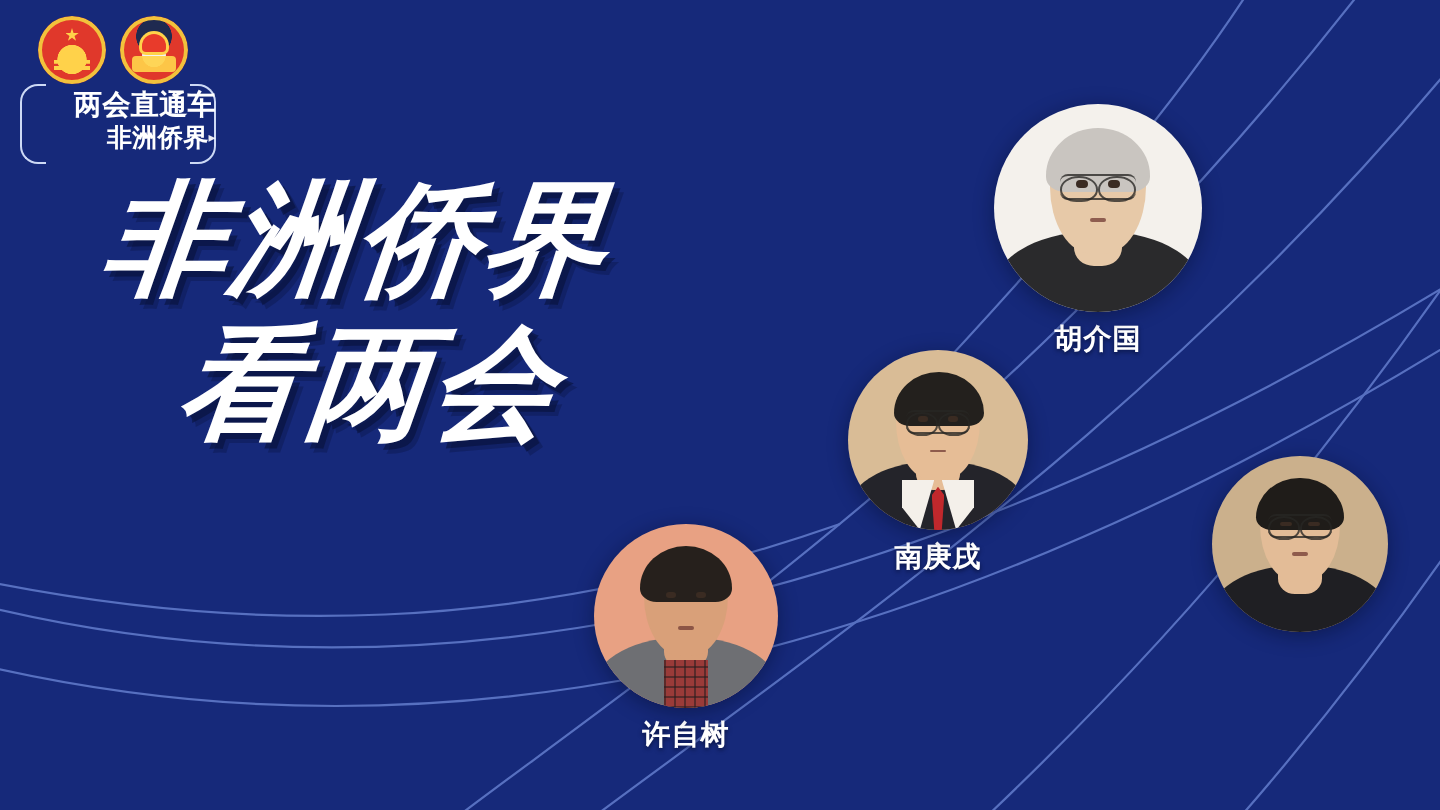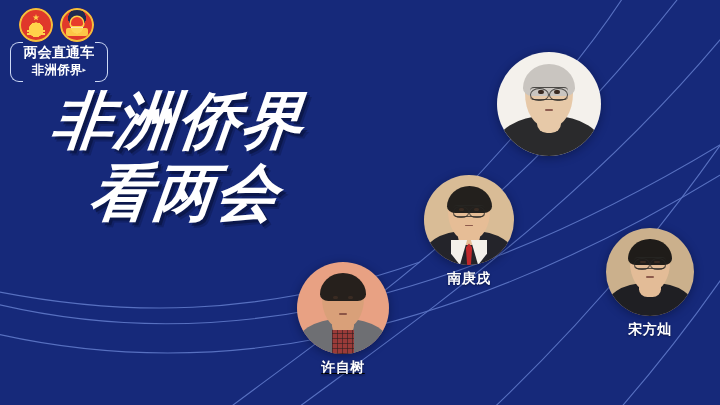--- a/index.html
+++ b/index.html
@@ -123,21 +123,21 @@
   }
   .badge-bracket.right {
     right: 0;
     border-left: none;
     border-radius: 0 9px 9px 0;
   }
   #logo-line-1, #logo-line-2 {
     position: absolute;
     left: 0;
     width: 98px;
-    text-align: center;
+    text-align: right;
     color: #ffffff;
     font-weight: 700;
     letter-spacing: .2px;
     white-space: nowrap;
   }
   #logo-line-1 {
     top: 1px;
     font-size: 14px;
     line-height: 18px;
   }
@@ -358,20 +358,21 @@
             <div class="body" style="background: rgb(42, 42, 44);"></div>
             <div class="neck" style="background: rgb(231, 201, 168);"></div>
             <div class="head" style="background: rgb(231, 201, 168);"></div>
             <div class="hair" style="background: rgb(201, 197, 192);"></div>
             <div class="eye l"></div>
             <div class="eye r"></div>
             <div class="glasses"></div>
             <div class="mouth"></div>
           </div>
         </div>
+        <div class="portrait-name">胡介国</div>
       </div>
       <div class="portrait-node" style="left: 424px; top: 175px; width: 90px; font-family: Liberation Mono, monospace;">
         <div class="portrait-photo" style="width: 90px; height: 90px;">
           <div class="face">
             <div class="bg" style="background: rgb(217, 188, 150);"></div>
             <div class="body" style="background: rgb(36, 36, 42);"></div>
             <div class="neck" style="background: rgb(230, 189, 150);"></div>
             <div class="head" style="background: rgb(230, 189, 150);"></div>
             <div class="hair" style="background: rgb(35, 32, 29);"></div>
             <div class="eye l"></div>
@@ -392,23 +393,22 @@
             <div class="body" style="background: rgb(31, 31, 35);"></div>
             <div class="neck" style="background: rgb(227, 188, 151);"></div>
             <div class="head" style="background: rgb(227, 188, 151);"></div>
             <div class="hair" style="background: rgb(31, 28, 25);"></div>
             <div class="eye l"></div>
             <div class="eye r"></div>
             <div class="glasses"></div>
             <div class="mouth"></div>
           </div>
         </div>
-        <div class="portrait-name">宋方灿</div>
       </div>
-      <div class="portrait-node" style="left: 297px; top: 262px; width: 92px; text-decoration: underline;">
+      <div class="portrait-node" style="left: 297px; top: 262px; width: 92px;">
         <div class="portrait-photo" style="width: 92px; height: 92px;">
           <div class="face">
             <div class="bg" style="background: rgb(232, 161, 131);"></div>
             <div class="body" style="background: rgb(110, 111, 115);"></div>
             <div class="neck" style="background: rgb(217, 160, 121);"></div>
             <div class="head" style="background: rgb(217, 160, 121);"></div>
             <div class="hair" style="background: rgb(38, 32, 28);"></div>
             <div class="eye l"></div>
             <div class="eye r"></div>
             <div class="mouth"></div>

